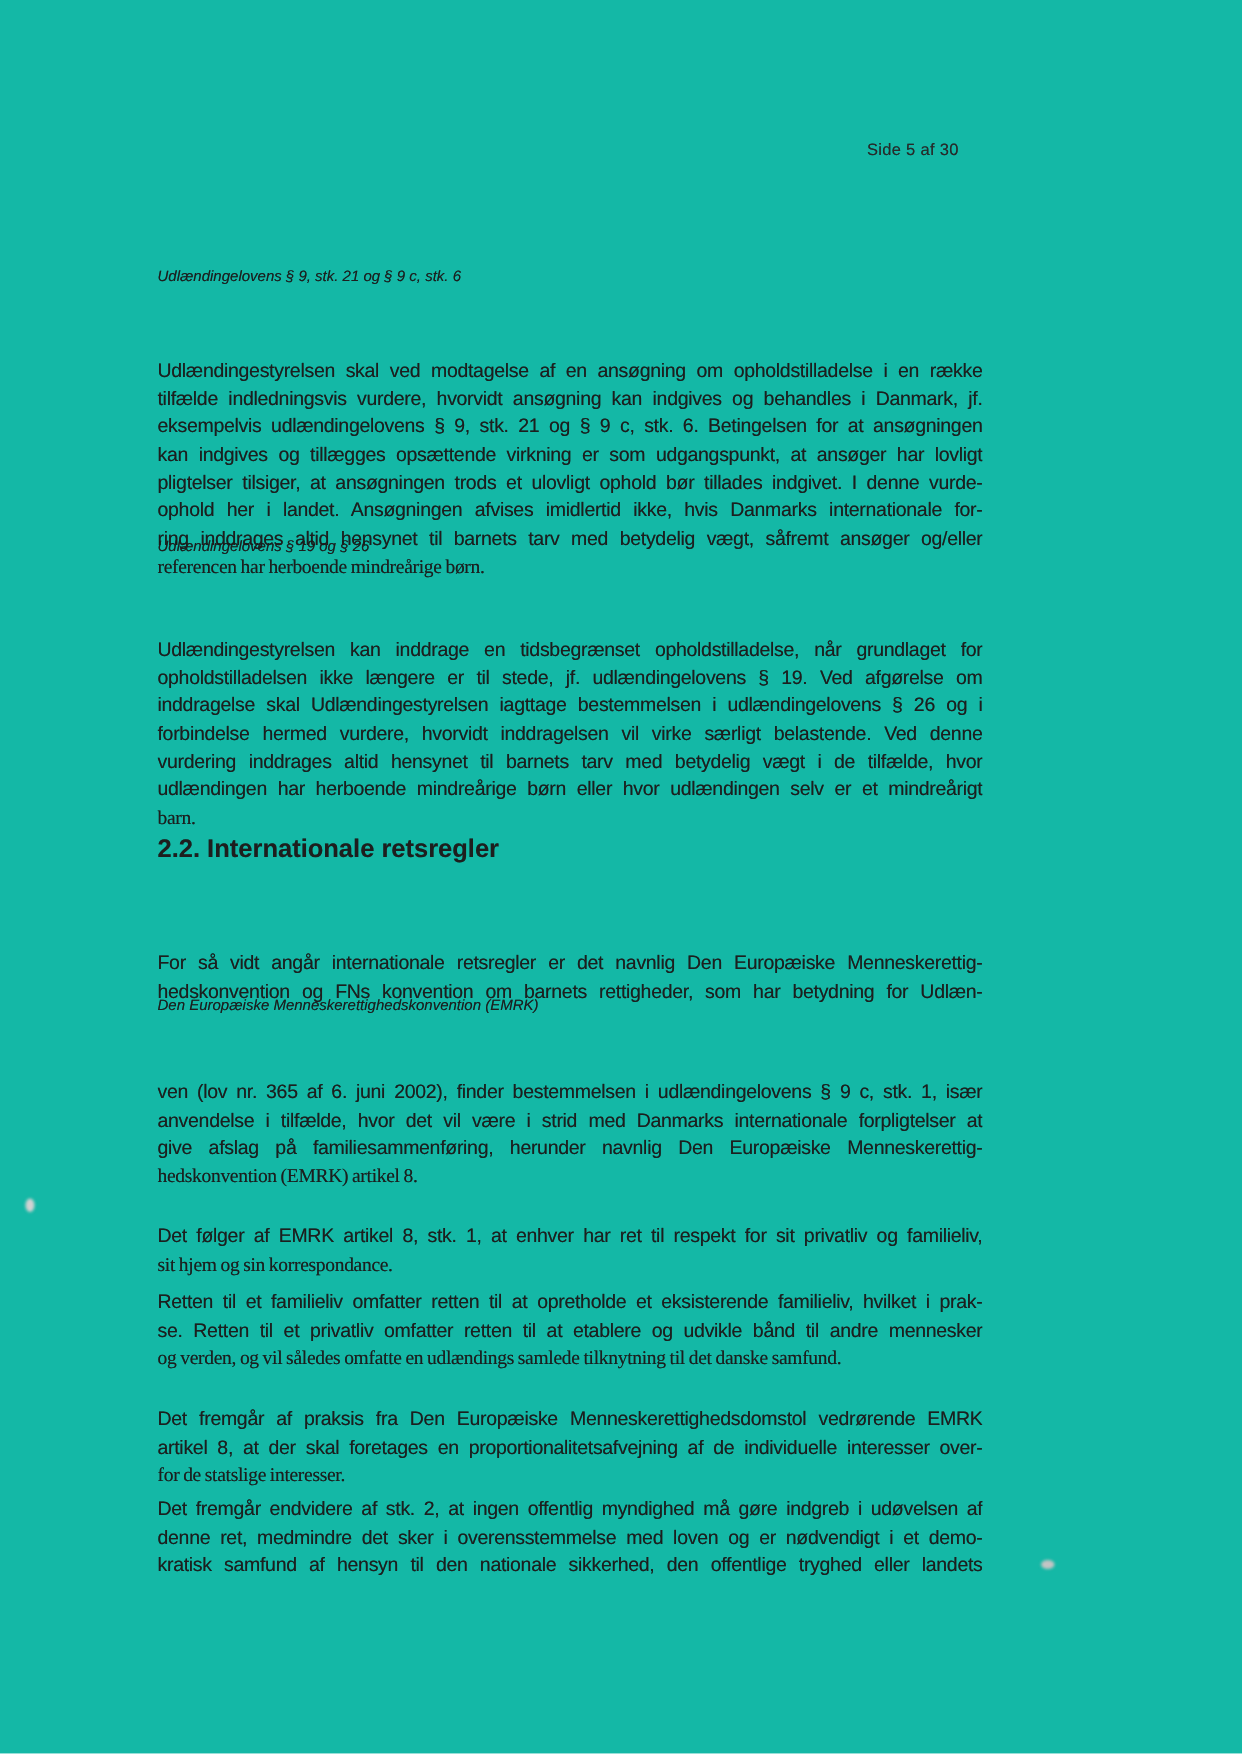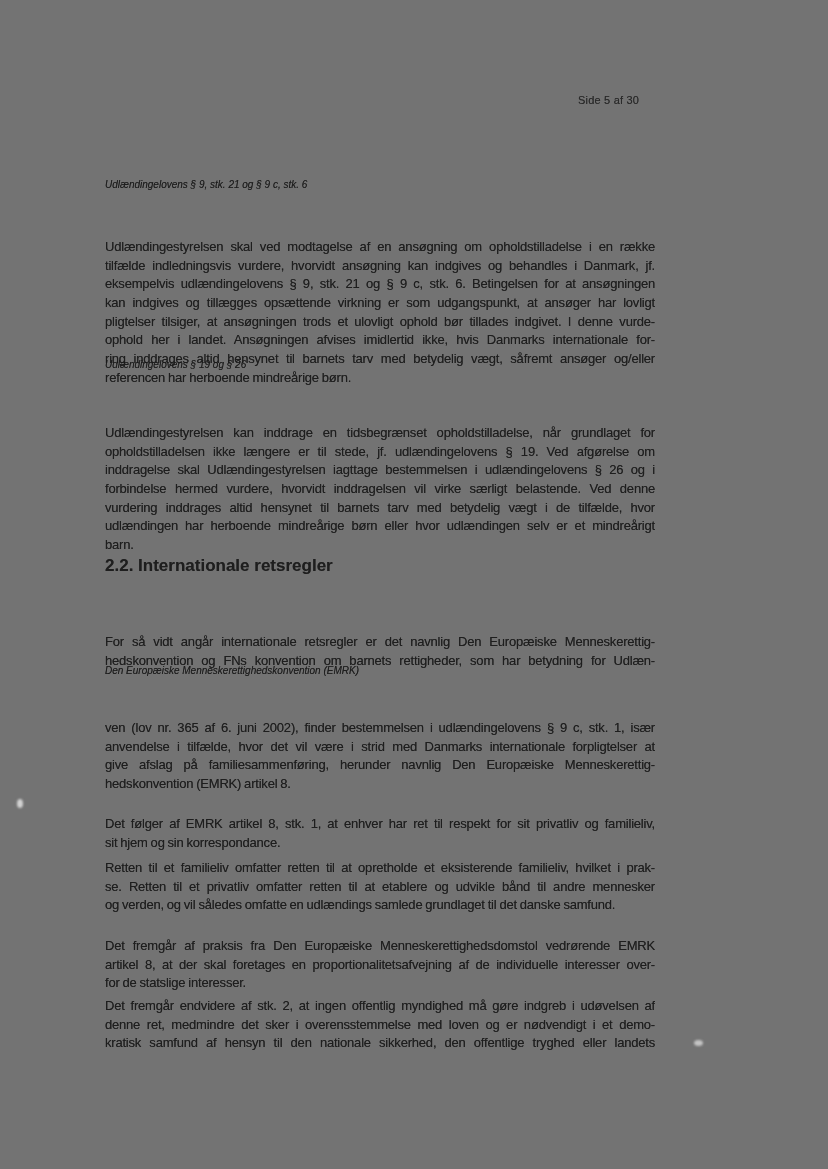--- a/index.html
+++ b/index.html
@@ -11,21 +11,21 @@
     width: 828px;
     height: 1169px;
     position: relative;
     font-family: "Liberation Sans", sans-serif;
     color: #1e1e1e;
     overflow: hidden;
   }
   .page {
     position: absolute;
     inset: 0;
-    background: #737373;
+    background: #14b8a6;
     padding-left: 35px;
   }
   .page-indicator {
     position: absolute;
     top: 94px;
     left: 578px;
     font-size: 11px;
     letter-spacing: 0.2px;
     color: #2a2a2a;
     text-shadow: 0 0 0.4px rgba(0,0,0,0.45);
@@ -61,20 +61,21 @@
   .para .jl {          
     text-align: justify;
     text-align-last: justify;
     height: 18.7px;
     overflow: hidden;
   }
   .para .ll {          
     text-align: left;
     height: 18.7px;
     overflow: hidden;
+    font-family: Liberation Serif, serif;
   }
   .artifact {
     position: absolute;
     border-radius: 50%;
     filter: blur(1px);
   }
   .artifact-1 {
     top: 1040px;
     left: 694px;
     width: 9px;
@@ -138,21 +139,21 @@
   </div>
 
   <div class="col para" style="top:775px">
     <div class="jl">Det følger af EMRK artikel 8, stk. 1, at enhver har ret til respekt for sit privatliv og familieliv,</div>
     <div class="ll">sit hjem og sin korrespondance.</div>
   </div>
 
   <div class="col para" style="top:819px">
     <div class="jl">Retten til et familieliv omfatter retten til at opretholde et eksisterende familieliv, hvilket i prak-</div>
     <div class="jl">se. Retten til et privatliv omfatter retten til at etablere og udvikle bånd til andre mennesker</div>
-    <div class="ll">og verden, og vil således omfatte en udlændings samlede grundlaget til det danske samfund.</div>
+    <div class="ll">og verden, og vil således omfatte en udlændings samlede tilknytning til det danske samfund.</div>
   </div>
 
   <div class="col para" style="top:897px">
     <div class="jl">Det fremgår af praksis fra Den Europæiske Menneskerettighedsdomstol vedrørende EMRK</div>
     <div class="jl">artikel 8, at der skal foretages en proportionalitetsafvejning af de individuelle interesser over-</div>
     <div class="ll">for de statslige interesser.</div>
   </div>
 
   <div class="col para" style="top:957px">
     <div class="jl">Det fremgår endvidere af stk. 2, at ingen offentlig myndighed må gøre indgreb i udøvelsen af</div>

